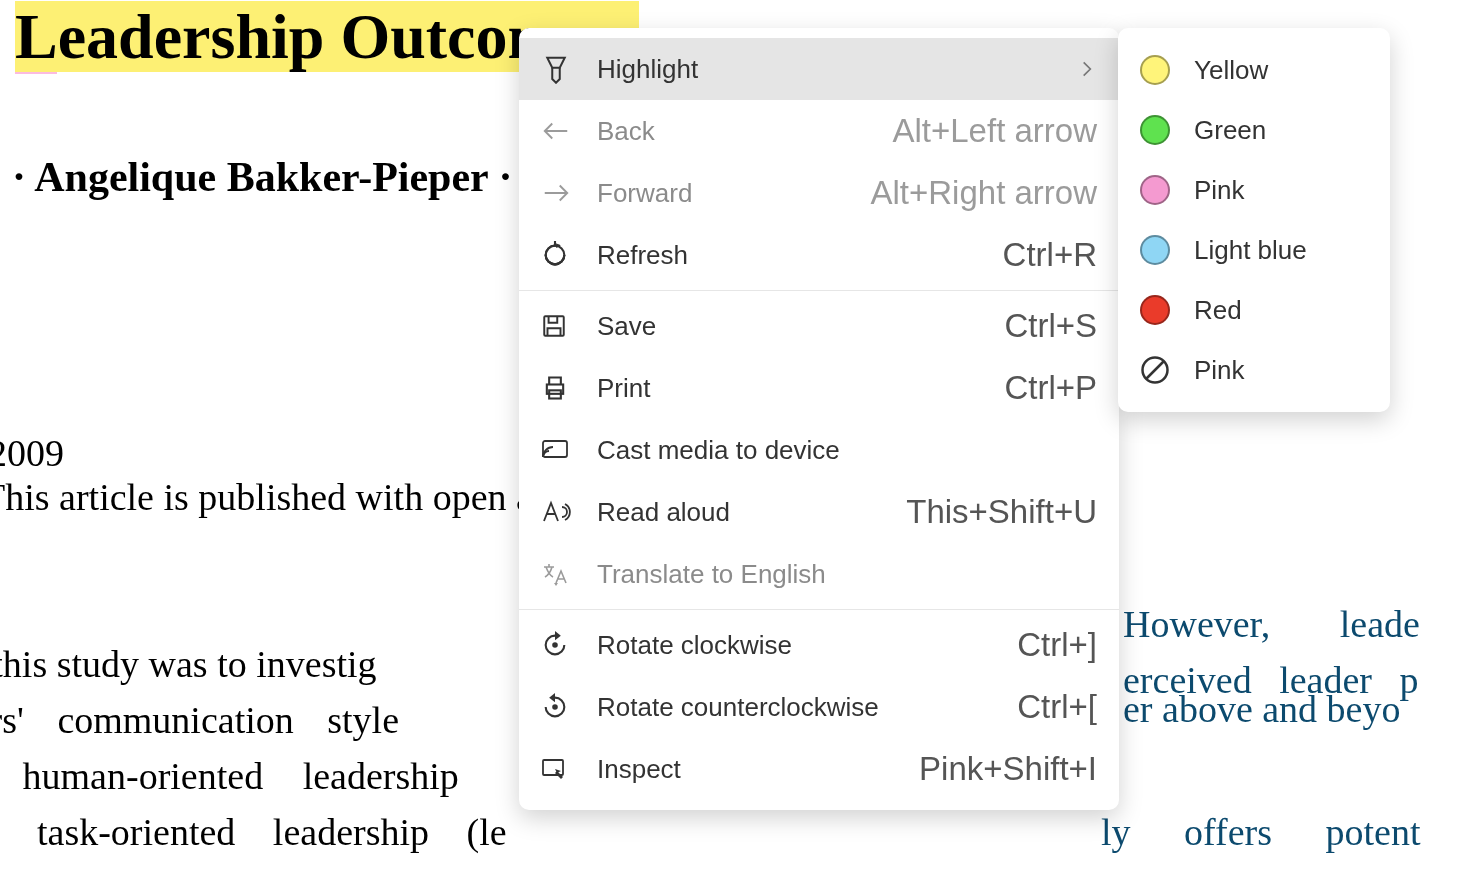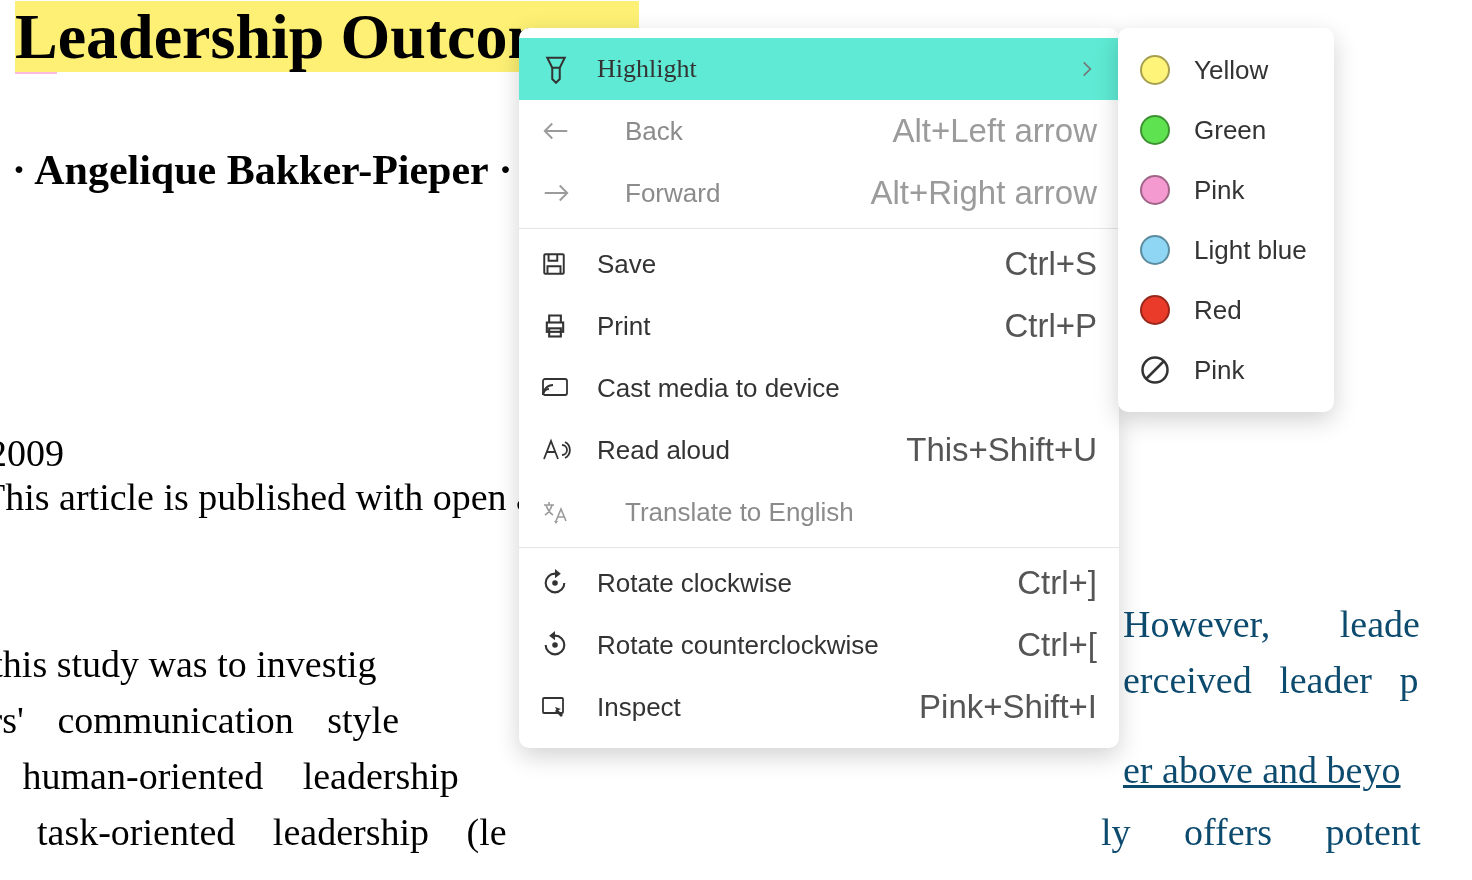--- a/index.html
+++ b/index.html
@@ -31,21 +31,21 @@
     .title-first-letter-bg {
       position: absolute;
       top: 4px;
       left: 15px;
       width: 42px;
       height: 70px;
       background: #fbbbe0;
     }
     .author-line {
       position: absolute;
-      top: 146px;
+      top: 153px;
       left: 12px;
       font-size: 42px;
       font-weight: 700;
       color: #000;
     }
     .meta-line1 {
       position: absolute;
       top: 431px;
       left: -70px;
       font-size: 38px;
@@ -73,21 +73,21 @@
     .bl4 { top: 804px; left: -10px; word-spacing: 28px; }
     .body-right {
       position: absolute;
       font-size: 38px;
       color: #0c4a6e;
       font-weight: normal;
       line-height: 56px;
     }
     .br1 { top: 596px; left: 1123px; word-spacing: 60px; }
     .br2 { top: 652px; left: 1123px; word-spacing: 18px; }
-    .br3 { top: 742px; left: 1123px; text-decoration: underline; }
+    .br3 { top: 681px; left: 1123px; }
     .br4 { top: 804px; left: 1101px; word-spacing: 44px; }
 
     
     .context-menu {
       position: absolute;
       top: 28px;
       left: 519px;
       width: 600px;
       background: #ffffff;
       border-radius: 10px;
@@ -97,22 +97,22 @@
       padding: 10px 0;
     }
     .menu-item {
       display: flex;
       align-items: center;
       height: 62px;
       padding: 0 22px;
       color: #333;
       position: relative;
     }
-    .menu-item.hover { background: #5eead4; font-family: Liberation Serif, serif; }
-    .menu-item.disabled { color: #8b8b8b; gap: 28px; }
+    .menu-item.hover { background: #e5e5e5; }
+    .menu-item.disabled { color: #8b8b8b; }
     .menu-icon {
       width: 48px;
       display: flex;
       align-items: center;
       justify-content: flex-start;
     }
     .menu-label {
       flex: 1;
       padding-left: 8px;
     }
@@ -128,21 +128,21 @@
     }
     .chevron-right {
       color: #777;
     }
 
     
     .submenu {
       position: absolute;
       top: 28px;
       left: 1118px;
-      width: 216px;
+      width: 272px;
       background: #ffffff;
       border-radius: 10px;
       box-shadow: 0 8px 24px rgba(0,0,0,0.18);
       font-family: "Segoe UI", Arial, sans-serif;
       font-size: 26px;
       padding: 12px 0;
     }
     .sub-item {
       display: flex;
       align-items: center;
@@ -223,20 +223,32 @@
   <div class="menu-item disabled">
     <span class="menu-icon">
       <svg width="30" height="24" viewBox="0 0 32 24" fill="none" stroke="#9b9b9b" stroke-width="2">
           <path d="M4 12 L28 12 M20 4 L28 12 L20 20"></path>
         </svg>
     </span>
     <span class="menu-label">Forward</span>
     <span class="menu-shortcut">Alt+Right arrow</span>
   </div>
 
+  <div class="menu-item">
+    <span class="menu-icon">
+      <svg width="28" height="28" viewBox="0 0 24 24" fill="none" stroke="#333" stroke-width="1.8">
+          <path d="M20 12 A8 8 0 1 1 12 4 L12 1 M12 4 L16 4 M12 4 L12 0"></path>
+          <path d="M4 12 A8 8 0 1 0 12 4"></path>
+          <path d="M12 4 A8 8 0 1 0 20 12"></path>
+          <path d="M13 2 L13 6 L17 4 Z" fill="#333" stroke="none"></path>
+        </svg>
+    </span>
+    <span class="menu-label">Refresh</span>
+    <span class="menu-shortcut">Ctrl+R</span>
+  </div>
 
   <div class="menu-separator"></div>
 
   <div class="menu-item">
     <span class="menu-icon">
       <svg width="26" height="26" viewBox="0 0 24 24" fill="none" stroke="#333" stroke-width="1.8">
           <rect x="3" y="3" width="18" height="18" rx="1"></rect>
           <path d="M7 3 L7 9 L15 9 L15 3"></path>
           <path d="M6 21 L6 14 L18 14 L18 21"></path>
         </svg>

